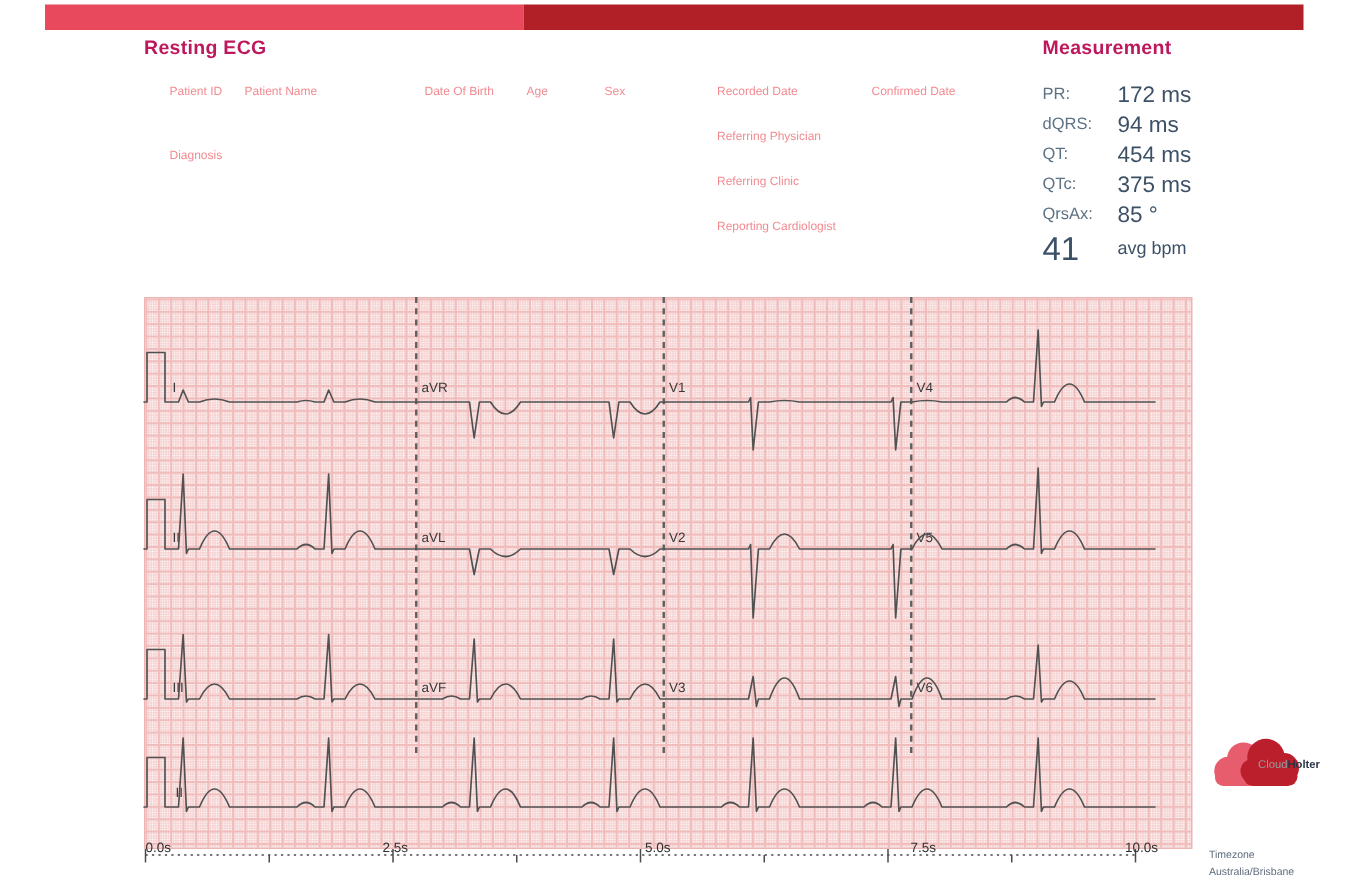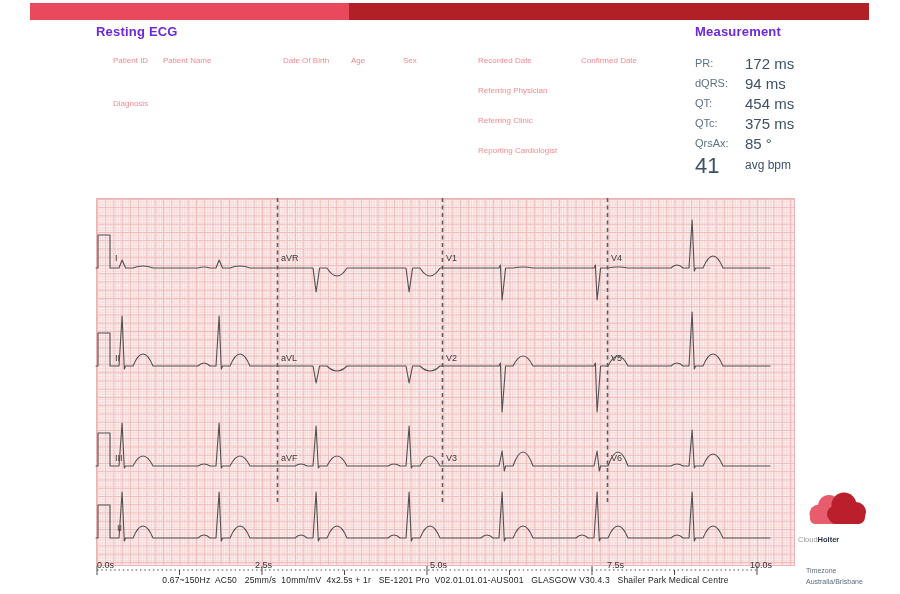--- a/index.html
+++ b/index.html
@@ -1,39 +1,39 @@
 <!DOCTYPE html>
 <html><head>
 <meta charset="utf-8">
 <style>
   html,body{margin:0;padding:0;background:#ffffff;}
   #app{position:relative;width:900px;height:594px;background:#ffffff;overflow:hidden;
        font-family:"Liberation Sans", sans-serif;}
   .topbar-light{position:absolute;left:30px;top:3px;width:319px;height:17px;background:#E8495C;}
   .topbar-dark{position:absolute;left:349px;top:3px;width:520px;height:17px;background:#B12026;}
-  .h{position:absolute;margin:0;font-size:13px;font-weight:bold;color:#6d28d9;letter-spacing:.2px;}
+  .h{position:absolute;margin:0;font-size:13px;font-weight:bold;color:#be185d;letter-spacing:.2px;}
   .plabel{position:absolute;font-size:8px;color:#F28B91;white-space:nowrap;padding-left:16px;}
   .mlabel{position:absolute;font-size:11px;color:#5D7285;white-space:nowrap;}
   .mvalue{position:absolute;font-size:15px;color:#3D5166;white-space:nowrap;text-align:center;}
   .bpm-num{position:absolute;font-size:22px;color:#3D5166;}
   .bpm-unit{position:absolute;font-size:12px;color:#3D5166;text-align:right;}
   #grid{position:absolute;left:96px;top:198px;width:699px;height:368px;
         background-color:#FEFBFA;
         border:1px solid #EDB4B4;box-sizing:border-box;
         background-image:
           linear-gradient(#F1BCBC 1px, transparent 1px),
           linear-gradient(90deg,#F1BCBC 1px, transparent 1px),
           linear-gradient(rgba(242,198,198,.5) 1px, transparent 1px),
           linear-gradient(90deg,rgba(242,198,198,.5) 1px, transparent 1px);
         background-size:8.25px 8.25px,8.25px 8.25px,1.65px 1.65px,1.65px 1.65px;}
   #ecg-svg{position:absolute;left:0;top:0;pointer-events:none;}
   #settings-line{position:absolute;left:96px;top:575px;width:699px;text-align:center;
         font-size:8.5px;color:#222222;white-space:pre;letter-spacing:.2px;}
   #logo-wrap{position:absolute;left:804px;top:484px;width:70px;height:52px;}
-  #logo-text{position:absolute;left:798px;top:535px;width:82px;text-align:left;font-size:7.5px;}
+  #logo-text{position:absolute;left:798px;top:505px;width:82px;text-align:right;font-size:7.5px;}
   #logo-text .cloud{color:#9A9A9A;}
   #logo-text .holter{color:#2A3646;font-weight:bold;}
   #tz{position:absolute;left:806px;top:565px;font-size:7px;color:#5F6D7C;line-height:11px;}
 </style>
 </head>
 <body>
 
 <div id="app">
 
   <div class="topbar-light"></div>
@@ -99,21 +99,20 @@
       <line x1="592" y1="566" x2="592" y2="575" stroke="#4A4A4A" stroke-width="1"></line>
       <line x1="674.5" y1="570" x2="674.5" y2="575" stroke="#4A4A4A" stroke-width="1"></line>
       <line x1="757" y1="566" x2="757" y2="575" stroke="#4A4A4A" stroke-width="1"></line>
       <text x="97" y="568" font-size="9" fill="#2F2F2F" text-anchor="start" font-family="&quot;Liberation Sans&quot;, sans-serif">0.0s</text>
       <text x="272" y="568" font-size="9" fill="#2F2F2F" text-anchor="end" font-family="&quot;Liberation Sans&quot;, sans-serif">2.5s</text>
       <text x="447" y="568" font-size="9" fill="#2F2F2F" text-anchor="end" font-family="&quot;Liberation Sans&quot;, sans-serif">5.0s</text>
       <text x="607" y="568" font-size="9" fill="#2F2F2F" text-anchor="start" font-family="&quot;Liberation Sans&quot;, sans-serif">7.5s</text>
       <text x="772" y="568" font-size="9" fill="#2F2F2F" text-anchor="end" font-family="&quot;Liberation Sans&quot;, sans-serif">10.0s</text>
     </svg>
 
-  <div id="settings-line">0.67~150Hz  AC50   25mm/s  10mm/mV  4x2.5s + 1r   SE-1201 Pro  V02.01.01.01-AUS001   GLASGOW V30.4.3   Shailer Park Medical Centre</div>
 
   <div id="logo-wrap">
     <svg width="70" height="52" viewBox="0 0 70 52">
       <g fill="#E85D6E">
         <circle cx="15" cy="30" r="9.5"></circle>
         <circle cx="25" cy="22" r="11"></circle>
         <circle cx="34" cy="29" r="8"></circle>
         <rect x="6" y="29" width="36" height="11" rx="5.5"></rect>
       </g>
       <g fill="#BC1F2C">

